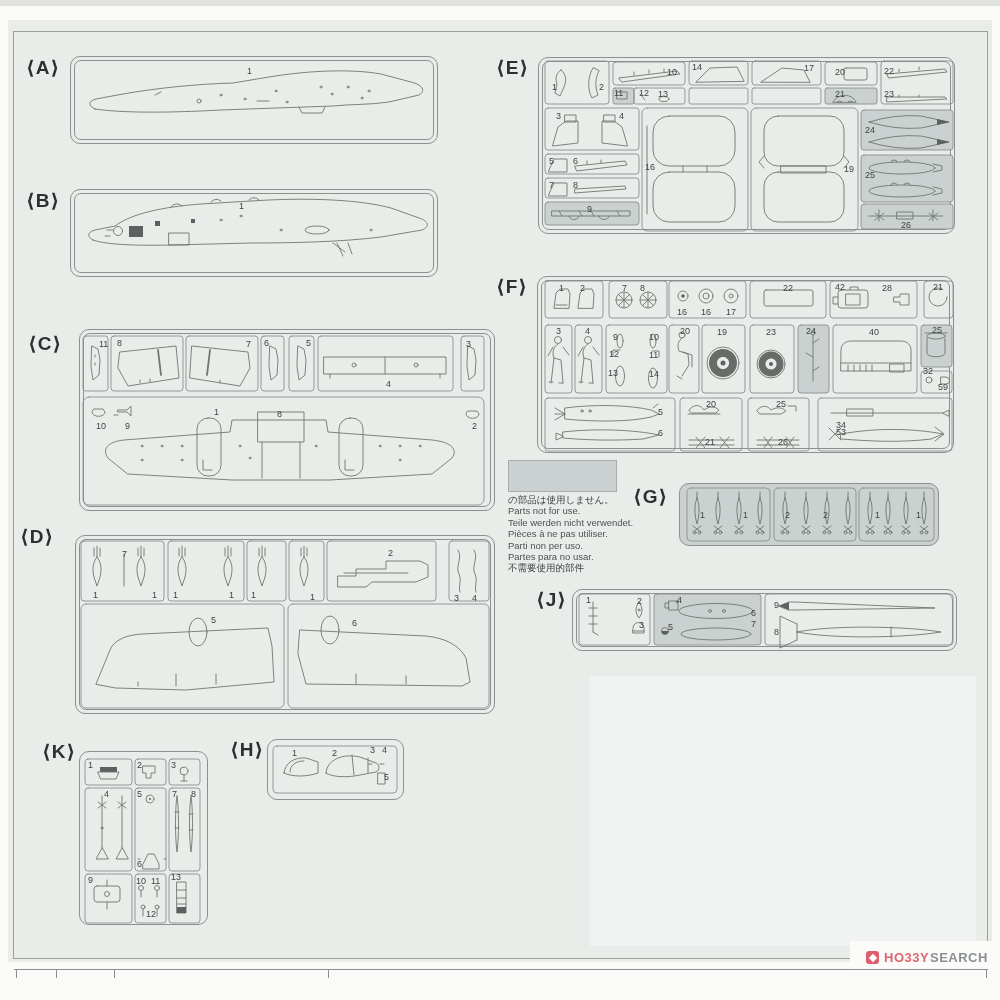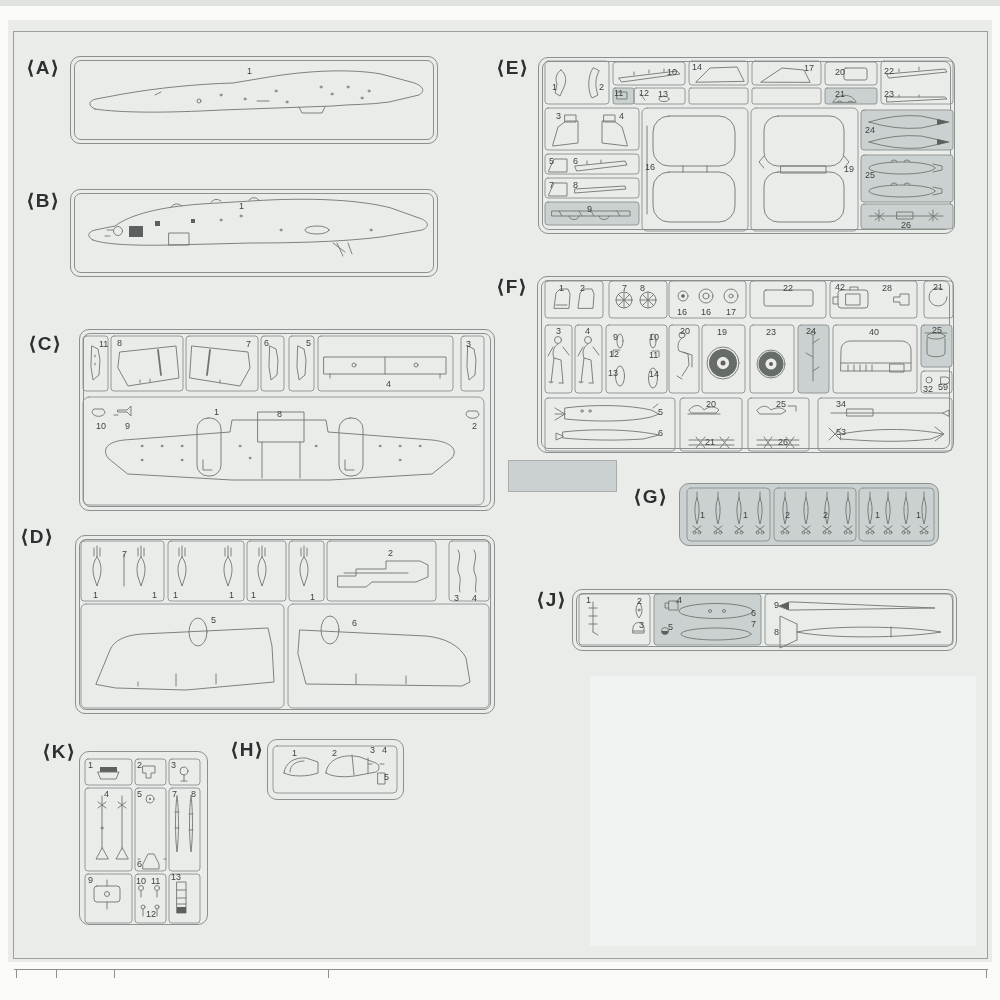--- a/index.html
+++ b/index.html
@@ -410,29 +410,29 @@
     <span class="n" style="left:71px;top:73px">12</span>
     <span class="n" style="left:111px;top:74px">11</span>
     <span class="n" style="left:70px;top:92px">13</span>
     <span class="n" style="left:111px;top:93px">14</span>
     <span class="n" style="left:142px;top:50px">20</span>
     <span class="n" style="left:179px;top:51px">19</span>
     <span class="n" style="left:228px;top:51px">23</span>
     <span class="n" style="left:268px;top:50px">24</span>
     <span class="n" style="left:331px;top:51px">40</span>
     <span class="n" style="left:394px;top:49px">25</span>
-    <span class="n" style="left:385px;top:108px">32</span>
+    <span class="n" style="left:385px;top:90px">32</span>
     <span class="n" style="left:400px;top:106px">59</span>
     <span class="n" style="left:120px;top:131px">5</span>
     <span class="n" style="left:120px;top:152px">6</span>
     <span class="n" style="left:168px;top:123px">20</span>
     <span class="n" style="left:167px;top:161px">21</span>
     <span class="n" style="left:238px;top:123px">25</span>
     <span class="n" style="left:240px;top:161px">26</span>
-    <span class="n" style="left:298px;top:123px">34</span>
+    <span class="n" style="left:298px;top:144px">34</span>
     <span class="n" style="left:298px;top:151px">53</span>
   </div>
 
   <div class="tray" style="left:679px;top:483px;width:258px;height:61px;background:#cbd1d0">
     <svg viewBox="0 0 258 61">
       <rect class="cb" x="7" y="4" width="83" height="53" rx="4"></rect>
       <rect class="cb" x="94" y="4" width="82" height="53" rx="4"></rect>
       <rect class="cb" x="179" y="4" width="75" height="53" rx="4"></rect>
       <g>
         <use href="#rocketV" x="12" y="6"></use>
@@ -561,21 +561,35 @@
       </g>
     </svg>
     <span class="n" style="left:24px;top:9px">1</span>
     <span class="n" style="left:64px;top:9px">2</span>
     <span class="n" style="left:102px;top:6px">3</span>
     <span class="n" style="left:114px;top:6px">4</span>
     <span class="n" style="left:116px;top:33px">5</span>
   </div>
 
   <div class="swatch"></div>
-
+  <div class="notes">
+    <div class="cjk">の部品は使用しません。</div>
+    <div>Parts not for use.</div>
+    <div>Teile werden nicht verwendet.</div>
+    <div>Pièces à ne pas utiliser.</div>
+    <div>Parti non per uso.</div>
+    <div>Partes para no usar.</div>
+    <div class="cjk">不需要使用的部件</div>
+  </div>
+
+  <div class="logo">
+    <div class="logoicon"></div>
+    <span class="logotext1">HO33Y</span>
+    <span class="logotext2">SEARCH</span>
+  </div>
 
   <div class="btline"></div>
   <div class="tick" style="left:16px"></div>
   <div class="tick" style="left:56px"></div>
   <div class="tick" style="left:114px"></div>
   <div class="tick" style="left:328px"></div>
   <div class="tick" style="left:986px"></div>
 </div>
 
 </body></html>

